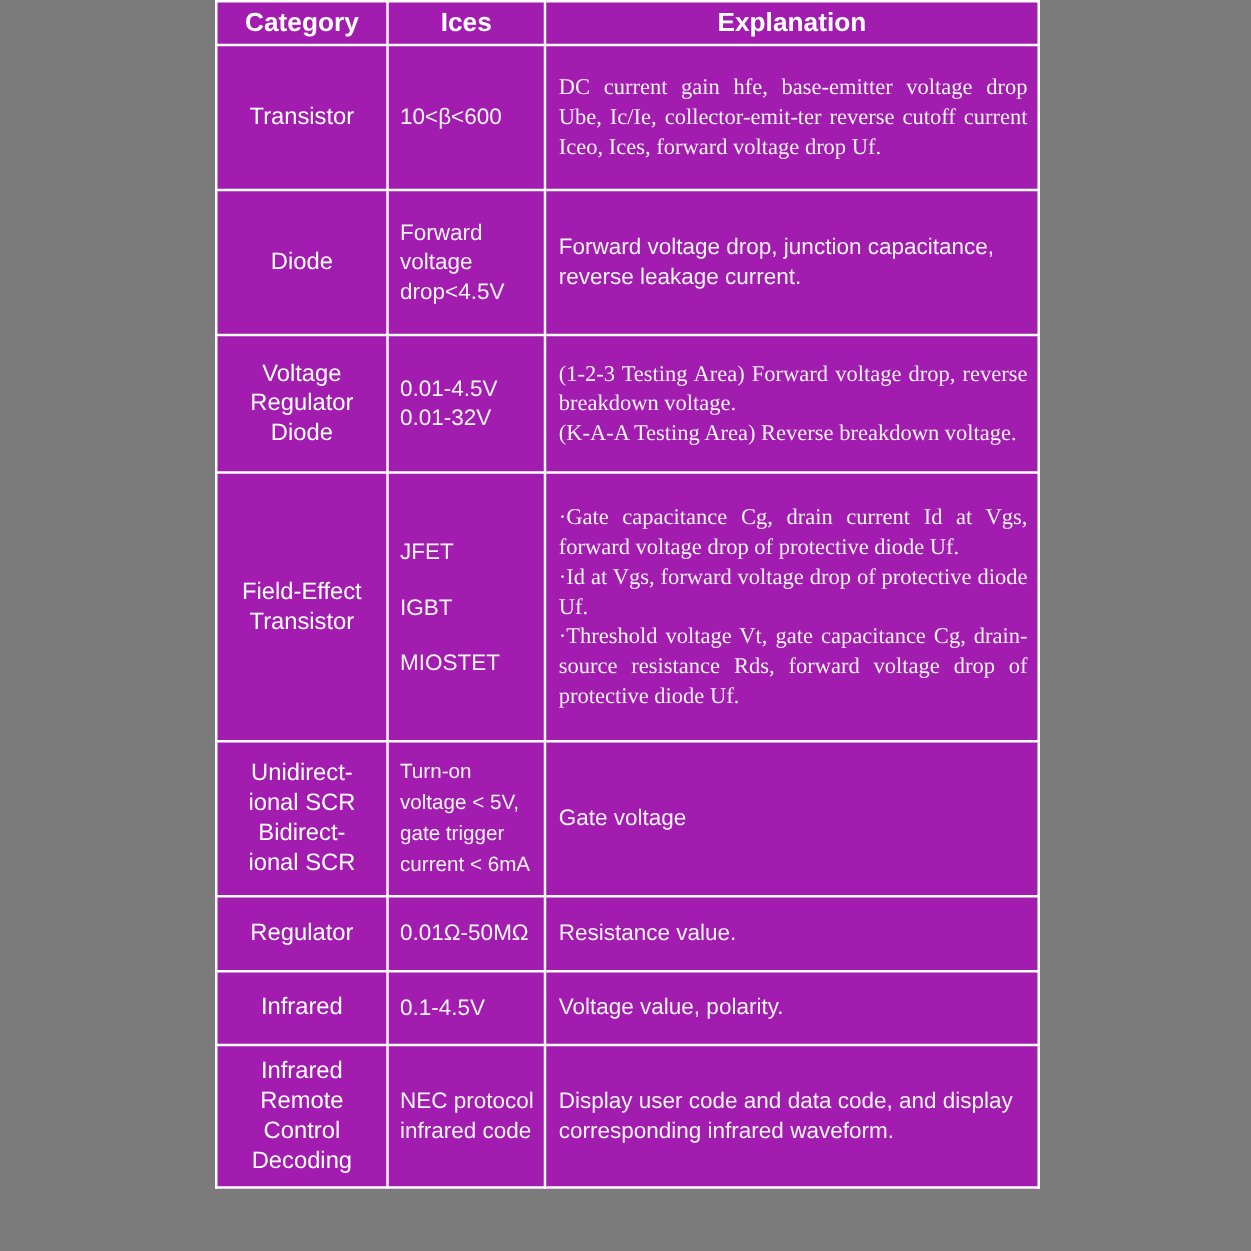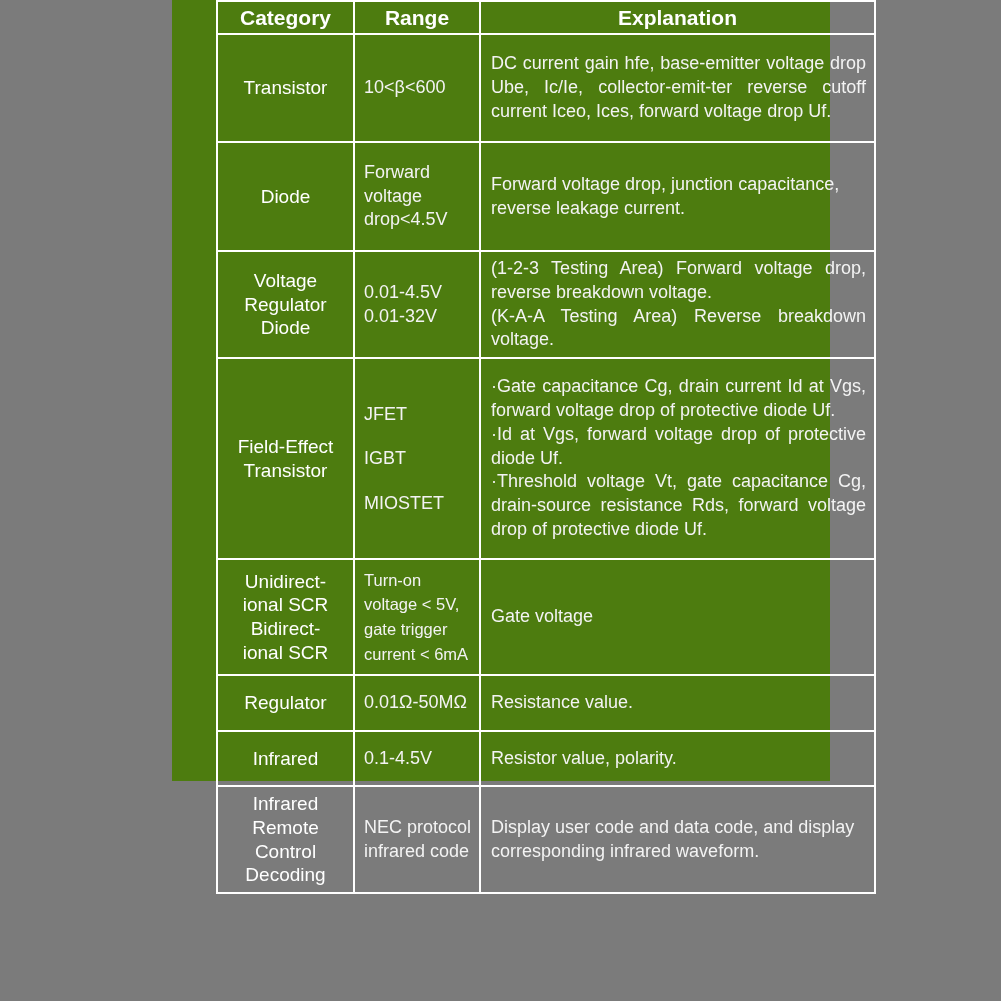--- a/index.html
+++ b/index.html
@@ -9,24 +9,23 @@
     height:1001px;
     background:#7b7b7b;
     font-family:"Liberation Sans", sans-serif;
     overflow:hidden;
   }
   .panel{
     position:absolute;
     left:172px;
     top:0;
     width:658px;
-    height:781px;
-    background:#4d7c0f;
+    height:951px;
+    background:#a21caf;
     box-sizing:border-box;
-    padding-left:44px;
   }
   table.spec{
     width:100%;
     height:100%;
     border-collapse:collapse;
     table-layout:fixed;
     color:#f3f3f3;
   }
   table.spec th, table.spec td{
     border:2px solid #ffffff;
@@ -55,21 +54,21 @@
     white-space:pre-line;
     line-height:1.3;
     margin-left:32px;
   }
   td.expl{
     font-size:18px;
     padding:5px 8px 5px 10px;
     white-space:pre-line;
     line-height:1.32;
   }
-  td.expl.justify{ text-align:justify; }
+  td.expl.justify{ text-align:justify;font-family:Liberation Serif, serif; }
   tr.row-fet td.range{ line-height:2.45; }
   tr.row-scr td.range{ font-size:16.5px; line-height:1.5; }
   tr.row-irc td.range{ font-size:18px; }
   
   tr.r-head{ height:33px; }
   tr.r0{ height:108px; }
   tr.r1{ height:109px; }
   tr.r2{ height:103px; }
   tr.r3{ height:201px; }
   tr.r4{ height:116px; }
@@ -85,21 +84,21 @@
 <div class="panel">
   <table class="spec">
     <colgroup>
       <col style="width:137px">
       <col style="width:126px">
       <col style="width:395px">
     </colgroup>
     <tbody>
       <tr class="r-head">
         <th class="hdr">Category</th>
-        <th class="hdr">Range</th>
+        <th class="hdr">Ices</th>
         <th class="hdr">Explanation</th>
       </tr>
 
       <tr class="r0">
         <td class="cat">Transistor</td>
         <td class="range">10&lt;β&lt;600</td>
         <td class="expl justify">DC current gain hfe, base-emitter voltage drop Ube, Ic/Ie, collector-emit-ter reverse cutoff current Iceo, Ices, forward voltage drop Uf.</td>
       </tr>
 
       <tr class="r1">
@@ -147,21 +146,21 @@
       <tr class="r6">
         <td class="cat">Regulator</td>
         <td class="range">0.01Ω-50MΩ</td>
         <td class="expl">Resistance value.</td>
       </tr>
 
 
       <tr class="r8">
         <td class="cat">Infrared</td>
         <td class="range">0.1-4.5V</td>
-        <td class="expl">Resistor value, polarity.</td>
+        <td class="expl">Voltage value, polarity.</td>
       </tr>
 
       <tr class="r9 row-irc">
         <td class="cat">Infrared
 Remote
 Control
 Decoding</td>
         <td class="range">NEC protocol
 infrared code</td>
         <td class="expl">Display user code and data code, and display corresponding infrared waveform.</td>

